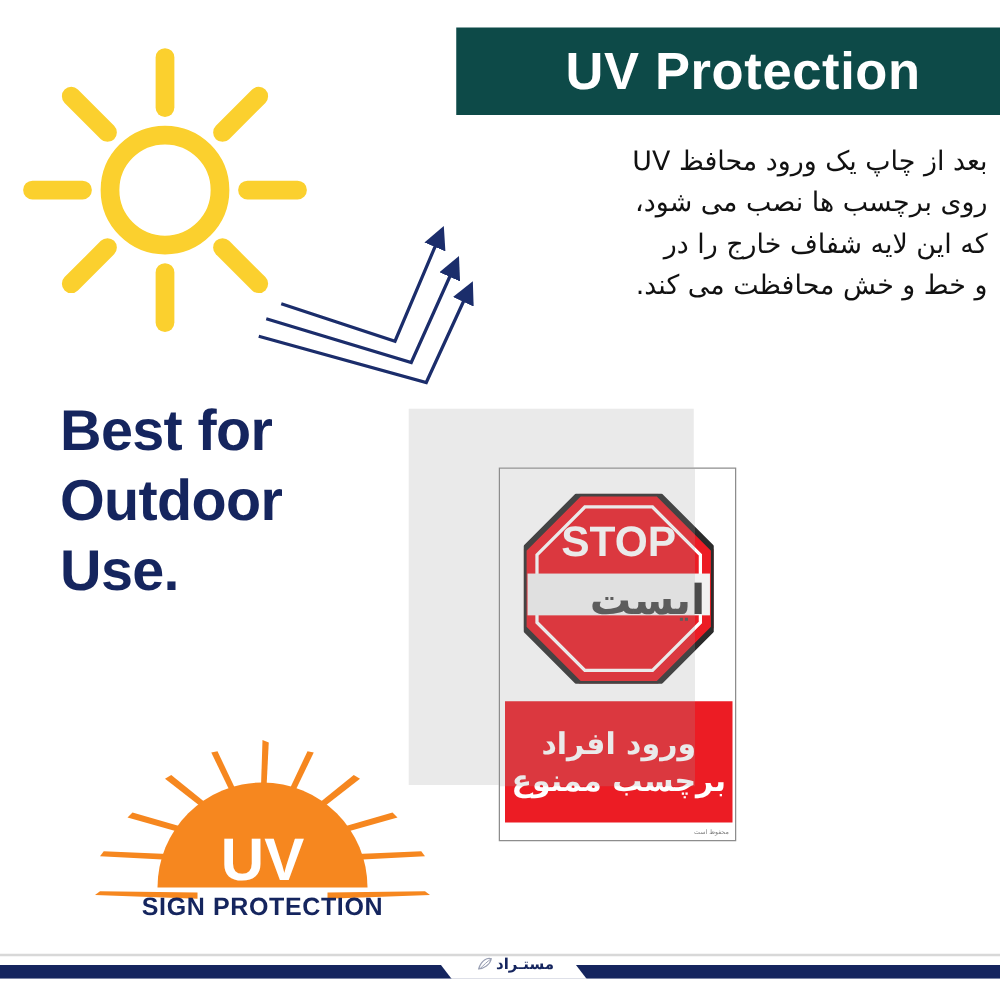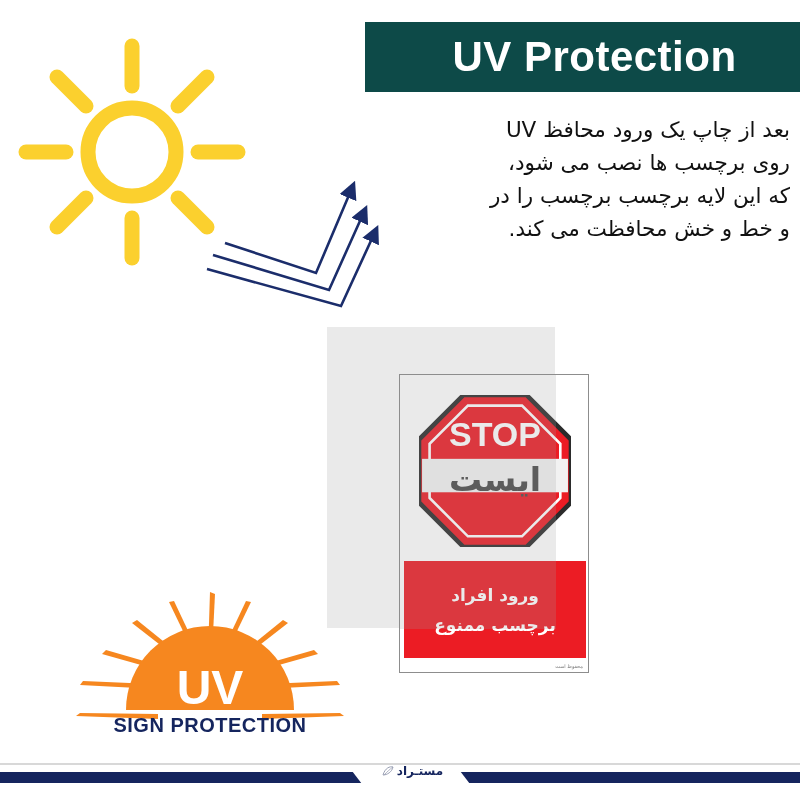--- a/index.html
+++ b/index.html
@@ -93,33 +93,33 @@
     color:#ffffff;
     font-family:"Liberation Sans",sans-serif;
     font-weight:bold;font-size:34px;line-height:34px;
     letter-spacing:0px;
   }
   .stop-fa{
     position:absolute;left:0;top:66px;width:152px;
     text-align:center;direction:rtl;
     color:#4a4a4a;
     font-family:"DejaVu Sans",sans-serif;
-    font-weight:bold;font-size:33px;line-height:38px;
+    font-weight:bold;font-size:33px;line-height:38px;padding-left:23px;
   }
   .red-banner{
     position:absolute;left:4px;top:186px;width:182px;height:97px;
     background:#ec1c24;
     display:flex;flex-direction:column;
     align-items:center;justify-content:center;
     direction:rtl;
   }
   .red-banner div{
     color:#ffffff;
     font-family:"DejaVu Sans",sans-serif;
-    font-weight:bold;font-size:17px;line-height:30px;
+    font-weight:bold;font-size:24px;line-height:30px;
     white-space:nowrap;
   }
   .card-credit{
     position:absolute;right:5px;bottom:3px;
     color:#7a7a7a;
     font-family:"DejaVu Sans",sans-serif;
     font-size:5px;direction:rtl;
   }
   
   .card-veil{
@@ -182,24 +182,29 @@
     </svg>
   </div>
 
   <div class="header-banner">
     <span class="title">UV Protection</span>
   </div>
 
   <div class="rtl-paragraph">
     <div>بعد از چاپ یک ورود محافظ UV</div>
     <div>روی برچسب ها نصب می شود،</div>
-    <div>که این لایه برچسب برچسب را در</div>
+    <div>که این لایه شفاف خارج را در</div>
     <div>و خط و خش محافظت می کند.</div>
   </div>
 
+  <div class="headline">
+    <div>Best for</div>
+    <div>Outdoor</div>
+    <div>Use.</div>
+  </div>
 
   <div class="overlay-sheet"></div>
 
   <div class="sign-card">
 
     <div class="stop-wrap">
       <div class="octagon">
         <svg width="152" height="152" viewBox="0 0 100 100">
           <polygon points="29.3,0 70.7,0 100,29.3 100,70.7 70.7,100 29.3,100 0,70.7 0,29.3" fill="#ec1c24" stroke="#2b2b2b" stroke-width="3"></polygon>
           <polygon points="29.3,0 70.7,0 100,29.3 100,70.7 70.7,100 29.3,100 0,70.7 0,29.3" fill="none" stroke="#ffffff" stroke-width="2" transform="scale(0.86) translate(8.1,8.1)"></polygon>

